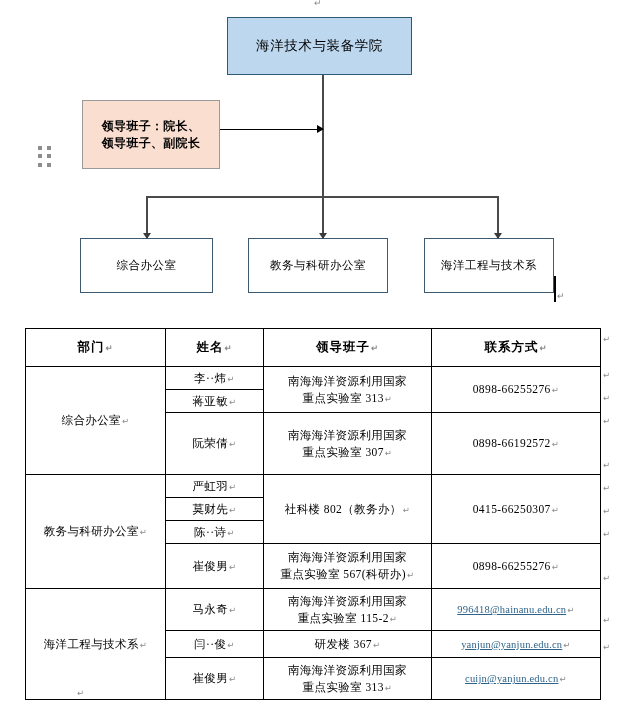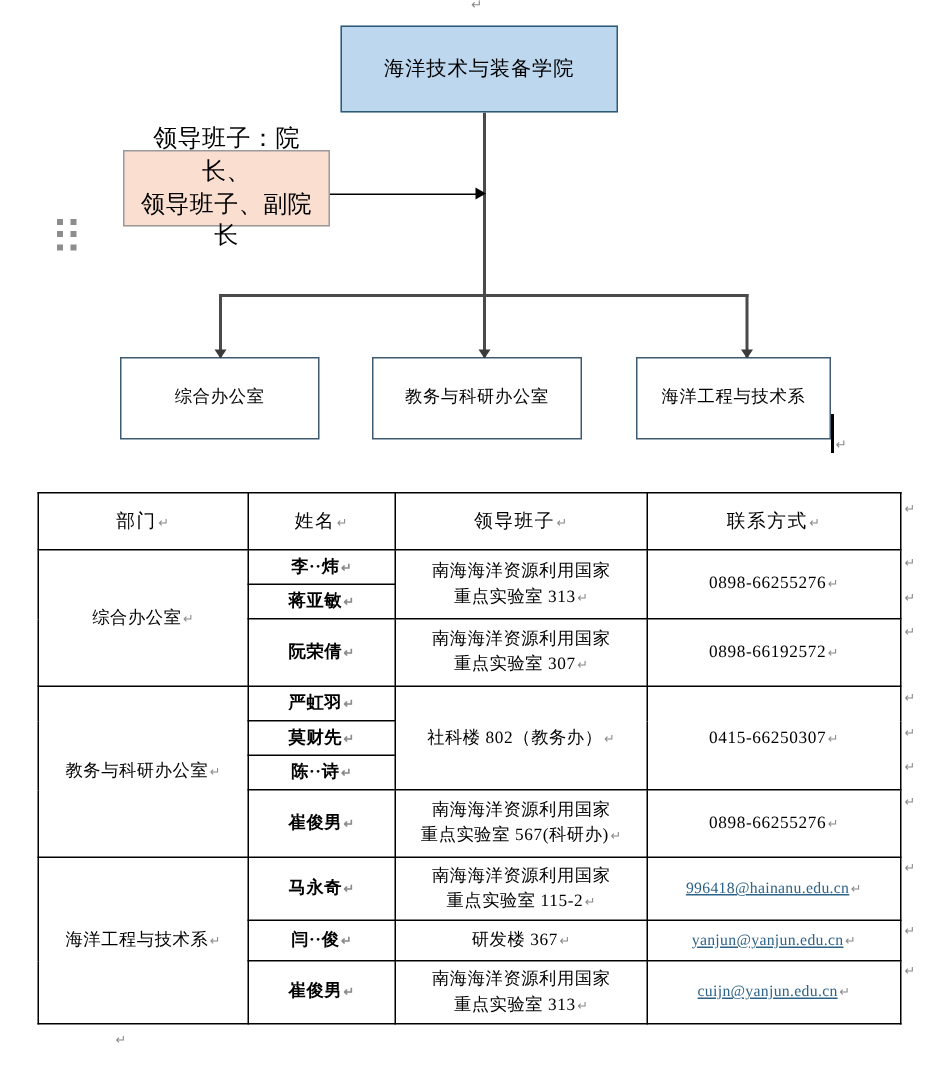--- a/index.html
+++ b/index.html
@@ -28,25 +28,25 @@
 
   #node-college {
     left: 227px; top: 17px; width: 185px; height: 58px;
     background: #bdd7ee;
     border: 1px solid #2e5a78;
     font-size: 13.5px;
     letter-spacing: 0.6px;
   }
 
   #node-leadership {
-    left: 82px; top: 100px; width: 138px; height: 51px;
+    left: 82px; top: 100px; width: 138px; height: 69px;
     background: #fadfd0;
     border: 1px solid #9a9a9a;
-    font-size: 16px;
-    font-weight: normal;
+    font-size: 12px;
+    font-weight: bold;
     letter-spacing: 0.3px;
   }
   #node-leadership .lbl { padding: 0 4px; }
 
   .dept-node {
     top: 238px; height: 55px;
     background: #ffffff;
     border: 1px solid #3d5a70;
     font-size: 11.5px;
     letter-spacing: 0.5px;
@@ -136,32 +136,32 @@
     text-align: center;
     vertical-align: middle;
     font-family: "Liberation Serif", "DejaVu Serif", serif;
     font-size: 11.5px;
     color: #000000;
     padding: 2px 3px;
     line-height: 1.45;
     letter-spacing: 0.4px;
   }
   table.contact-table th {
-    font-weight: normal;
+    font-weight: bold;
     height: 38px;
     font-size: 12.5px;
     letter-spacing: 1px;
   }
   .col-dept { width: 140px; }
   .col-name { width: 98px; }
   .col-loc  { width: 168px; }
   .col-tel  { width: 169px; }
 
   .cell-dept { letter-spacing: 1.2px; }
-  .cell-name { letter-spacing: 1.2px; font-weight: bold; }
+  .cell-name { letter-spacing: 1.2px; }
   .cell-num  { font-family: "Liberation Serif", serif; letter-spacing: 0.2px; }
   .email {
     color: #2e6389;
     text-decoration: underline;
     font-size: 10.5px;
     letter-spacing: 0.2px;
     word-break: keep-all;
   }
 
   
@@ -260,21 +260,21 @@
       <tr>
         <td class="cell-dept" rowspan="3"><span>综合办公室</span><span class="pilcrow">↵</span></td>
         <td class="cell-name" style="height:23px"><span>李··炜</span><span class="pilcrow">↵</span></td>
         <td rowspan="2"><span>南海海洋资源利用国家</span><br><span>重点实验室 313</span><span class="pilcrow">↵</span></td>
         <td class="cell-num" rowspan="2"><span>0898-66255276</span><span class="pilcrow">↵</span></td>
       </tr>
       <tr>
         <td class="cell-name" style="height:23px"><span>蒋亚敏</span><span class="pilcrow">↵</span></td>
       </tr>
       <tr>
-        <td class="cell-name" style="height:45px"><span>阮荣倩</span><span class="pilcrow">↵</span></td>
+        <td class="cell-name" style="height:62px"><span>阮荣倩</span><span class="pilcrow">↵</span></td>
         <td><span>南海海洋资源利用国家</span><br><span>重点实验室 307</span><span class="pilcrow">↵</span></td>
         <td class="cell-num"><span>0898-66192572</span><span class="pilcrow">↵</span></td>
       </tr>
 
       <tr>
         <td class="cell-dept" rowspan="4"><span>教务与科研办公室</span><span class="pilcrow">↵</span></td>
         <td class="cell-name" style="height:23px"><span>严虹羽</span><span class="pilcrow">↵</span></td>
         <td rowspan="3"><span>社科楼 802（教务办）</span><span class="pilcrow">↵</span></td>
         <td class="cell-num" rowspan="3"><span>0415-66250307</span><span class="pilcrow">↵</span></td>
       </tr>

